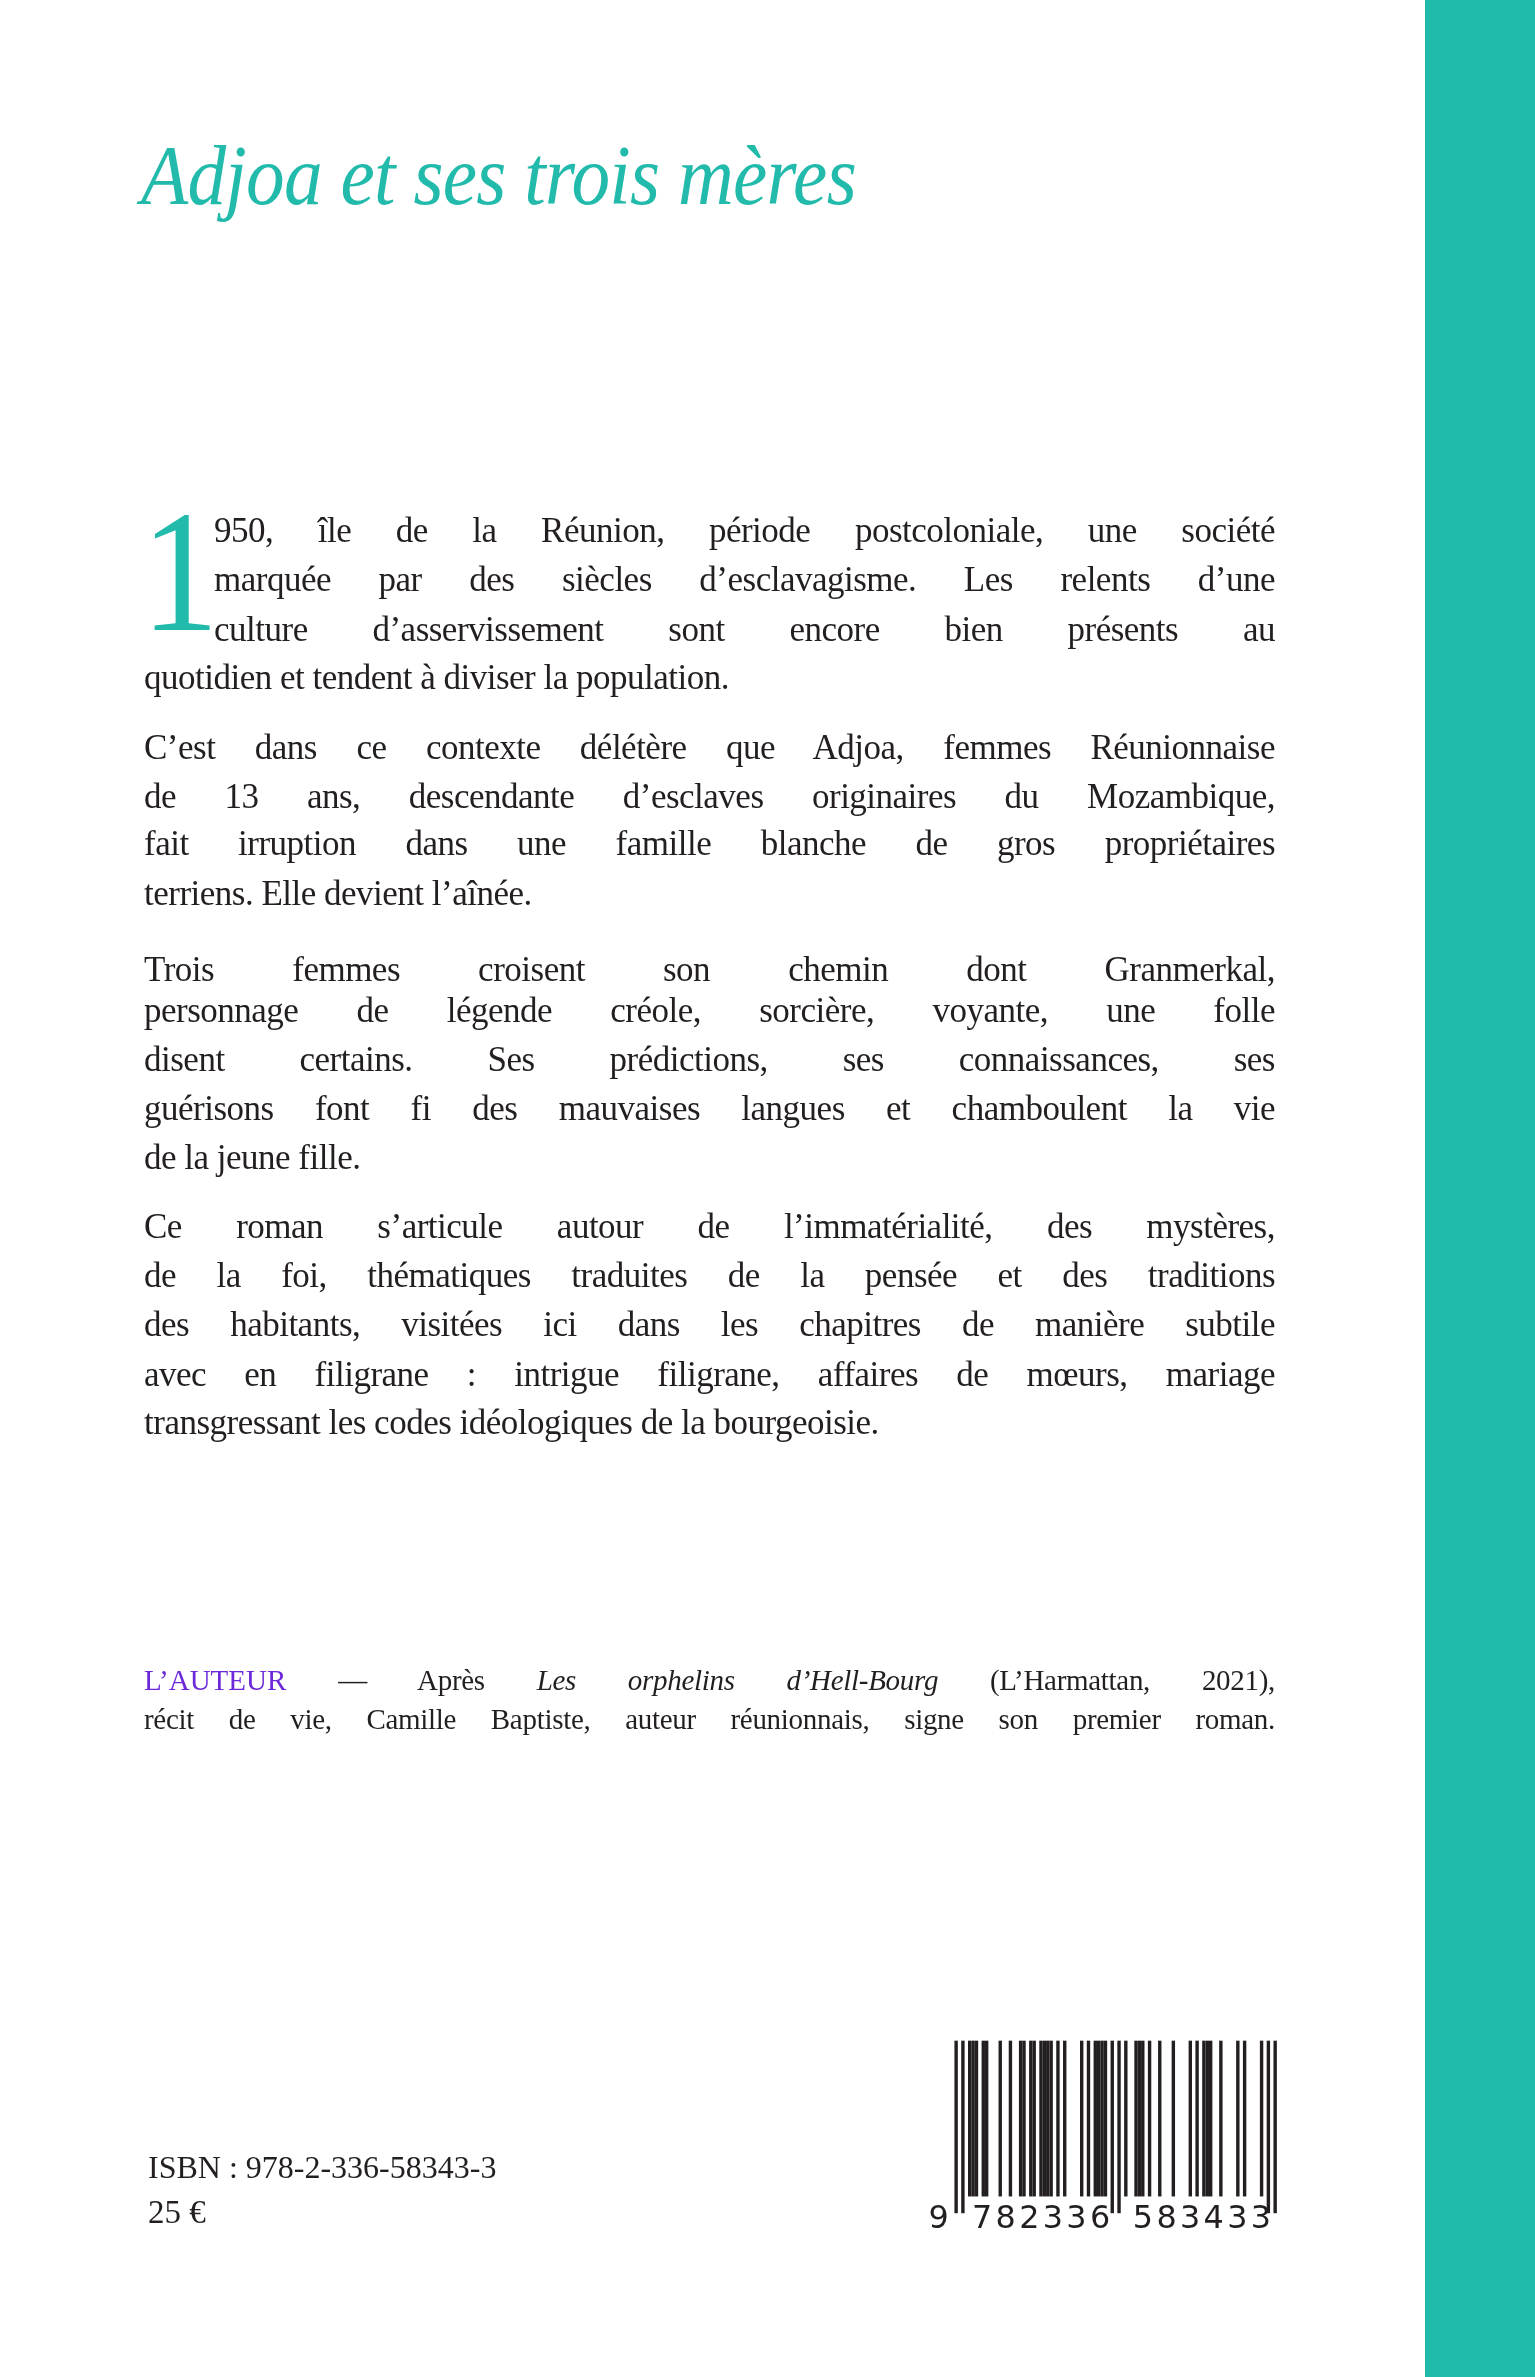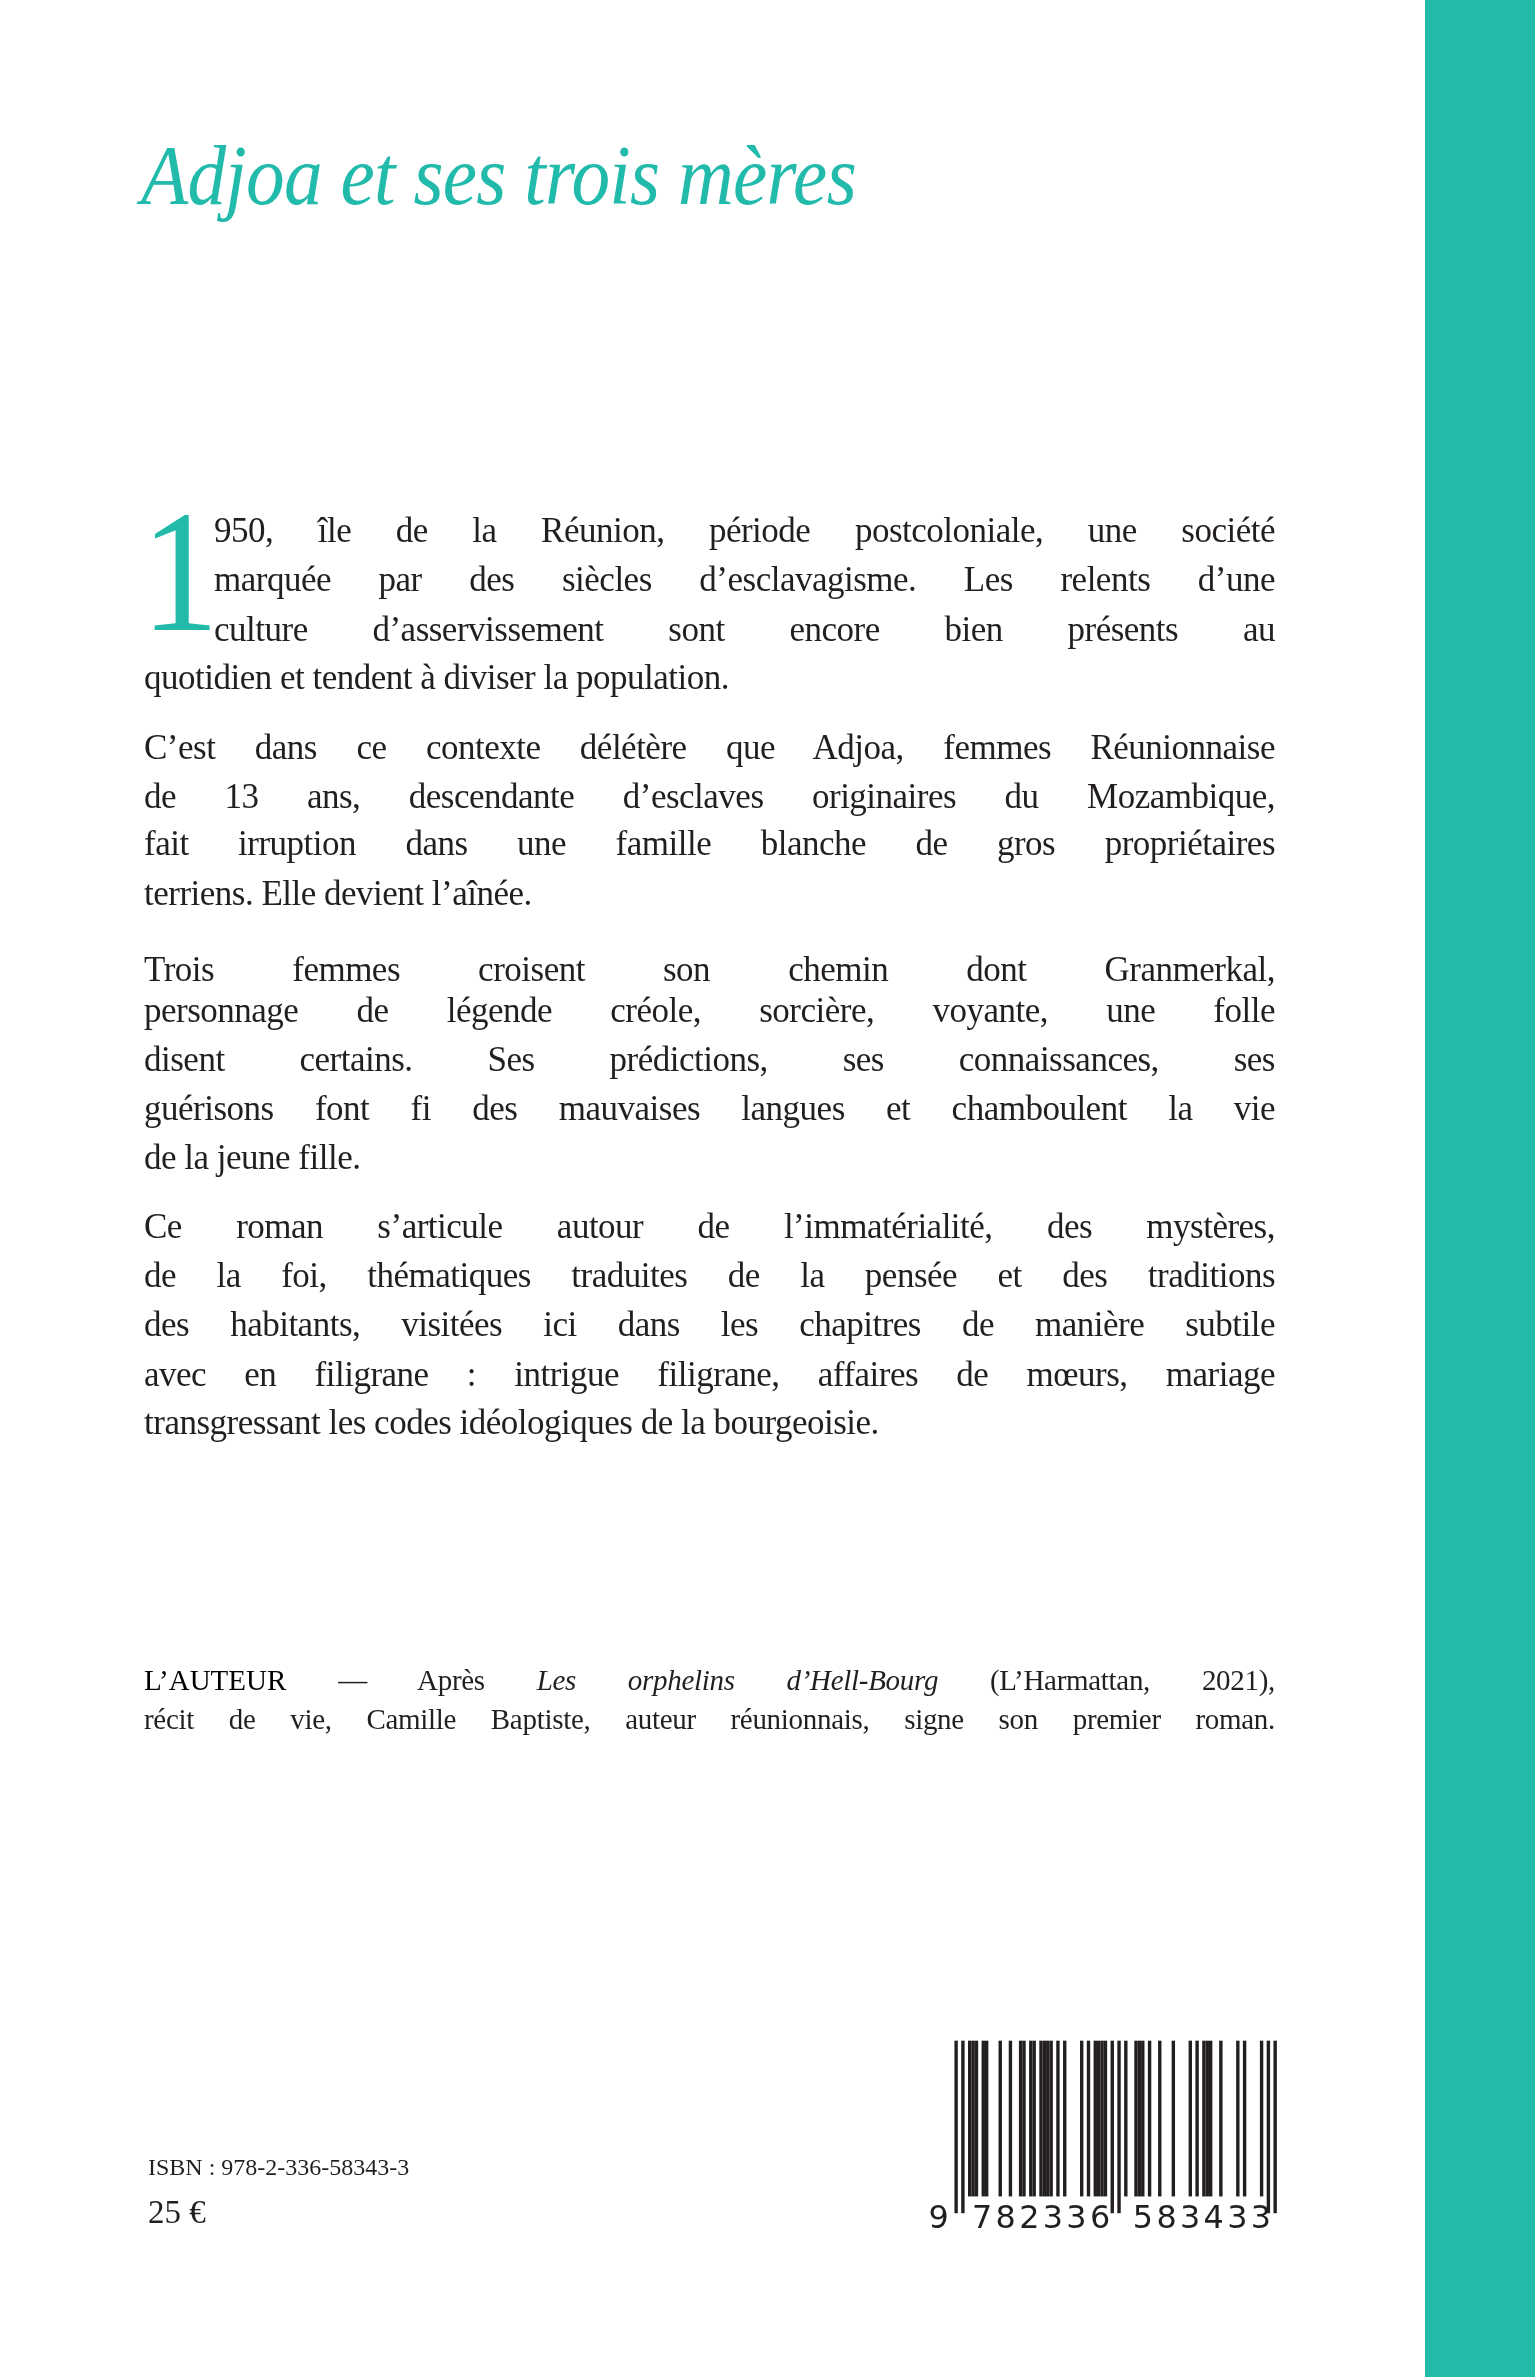--- a/index.html
+++ b/index.html
@@ -26,23 +26,23 @@
   .dropcap {
     position: absolute; left: 141px; top: 485px;
     font-size: 173px; line-height: 173px; color: #21BAAB;
     transform: scaleX(0.9); transform-origin: left top;
   }
   .author {
     position: absolute; left: 144px; width: 1131px;
     font-size: 29px; line-height: 29px; height: 29px;
     text-align: justify; text-align-last: justify; white-space: nowrap; letter-spacing: -0.3px;
   }
-  .author .label { color: #000000; letter-spacing: 0; }
+  .author .label { color: #6d28d9; letter-spacing: 0; }
   .author em { font-style: italic; }
-  .isbn { position: absolute; left: 148px; top: 2153px; font-size: 24px; line-height: 28.5px; white-space: nowrap; }
+  .isbn { position: absolute; left: 148px; top: 2153px; font-size: 32px; line-height: 28.5px; white-space: nowrap; }
   .price { position: absolute; left: 148px; top: 2193px; font-size: 33px; line-height: 39px; white-space: nowrap; }
   .barcode { position: absolute; left: 923px; top: 2039px; width: 361px; height: 201px; }
   .barcode svg { display: block; }
 </style>
 </head>
 <body>
 
 <div class="stripe"></div>
 
 <div class="title">Adjoa et ses trois mères</div>

